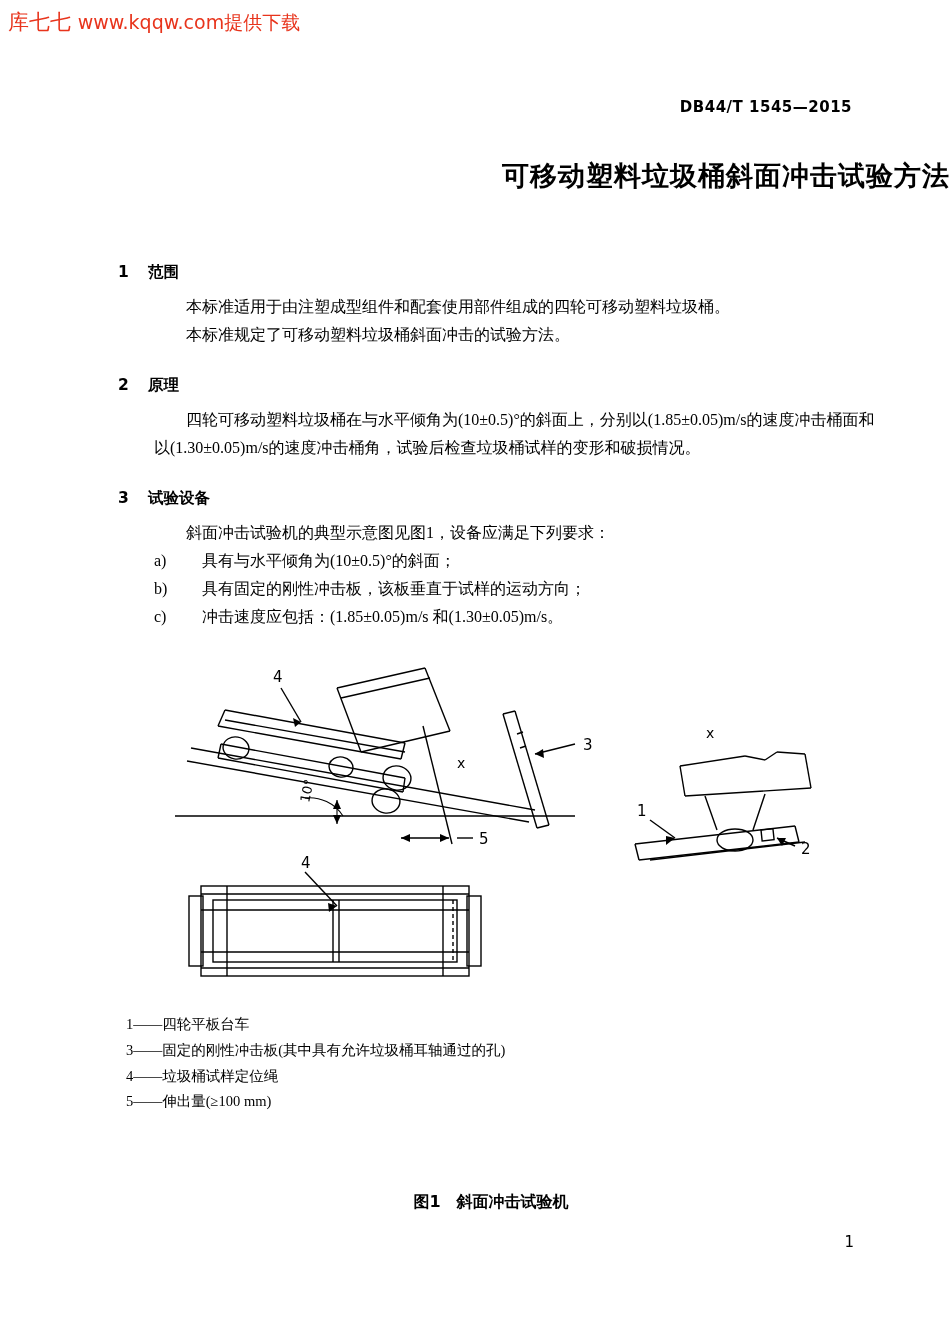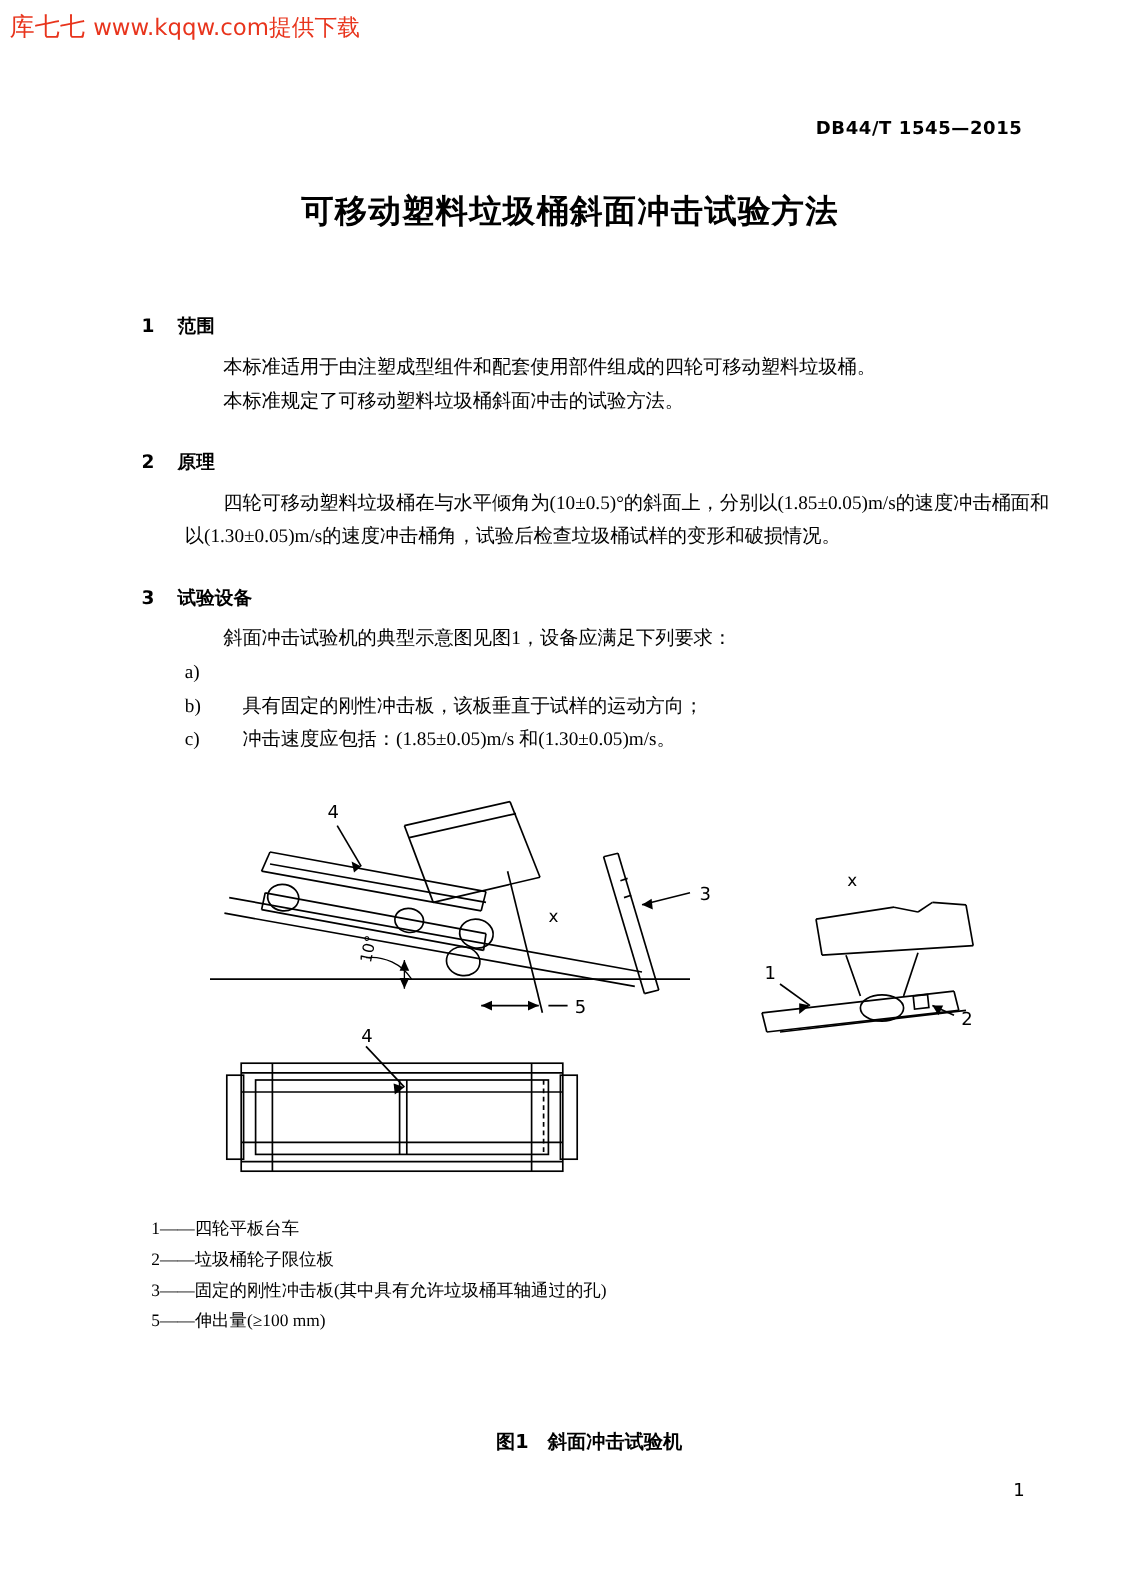--- a/index.html
+++ b/index.html
@@ -45,21 +45,21 @@
     font-size: 15px;
     letter-spacing: 0.5px;
   }
 
   
   .doc-title {
     position: absolute;
     top: 158px;
     left: 0;
     width: 950px;
-    text-align: center;
+    text-align: right;
     font-family: "DejaVu Sans", "Liberation Sans", sans-serif;
     font-weight: bold;
     font-size: 27px;
     letter-spacing: 1px;
   }
 
   .content {
     position: absolute;
     left: 118px;
     top: 236px;
@@ -149,20 +149,21 @@
       <span class="num">2</span><span>原理</span>
     </div>
     <div class="para indent">四轮可移动塑料垃圾桶在与水平倾角为(10±0.5)°的斜面上，分别以(1.85±0.05)m/s的速度冲击桶面和以(1.30±0.05)m/s的速度冲击桶角，试验后检查垃圾桶试样的变形和破损情况。</div>
 
     <div class="sec-head">
       <span class="num">3</span><span>试验设备</span>
     </div>
     <div class="para indent">斜面冲击试验机的典型示意图见图1，设备应满足下列要求：</div>
     <div class="list-item">
       <span class="lbl">a)</span>
+      <span>具有与水平倾角为(10±0.5)°的斜面；</span>
     </div>
     <div class="list-item">
       <span class="lbl">b)</span>
       <span>具有固定的刚性冲击板，该板垂直于试样的运动方向；</span>
     </div>
     <div class="list-item">
       <span class="lbl">c)</span>
       <span>冲击速度应包括：(1.85±0.05)m/s 和(1.30±0.05)m/s。</span>
     </div>
   </div>
@@ -281,21 +282,21 @@
         <text x="696" y="206">2</text>
         <text x="352" y="120" font-size="14">x</text>
         <text x="601" y="90" font-size="14">x</text>
         <text x="204" y="155" font-size="13" transform="rotate(-78 204 155)">10°</text>
       </g>
     </svg>
   </div>
 
   <div class="legend">
     <div>1——四轮平板台车</div>
-    <div>2——垃圾桶轮子限位板</div>
     <div>3——固定的刚性冲击板(其中具有允许垃圾桶耳轴通过的孔)</div>
+    <div>4——垃圾桶试样定位绳</div>
     <div>5——伸出量(≥100 mm)</div>
   </div>
 
   <div class="fig-caption">图1　斜面冲击试验机</div>
 
   <div class="page-no">1</div>
 </div>
 
 </body></html>

